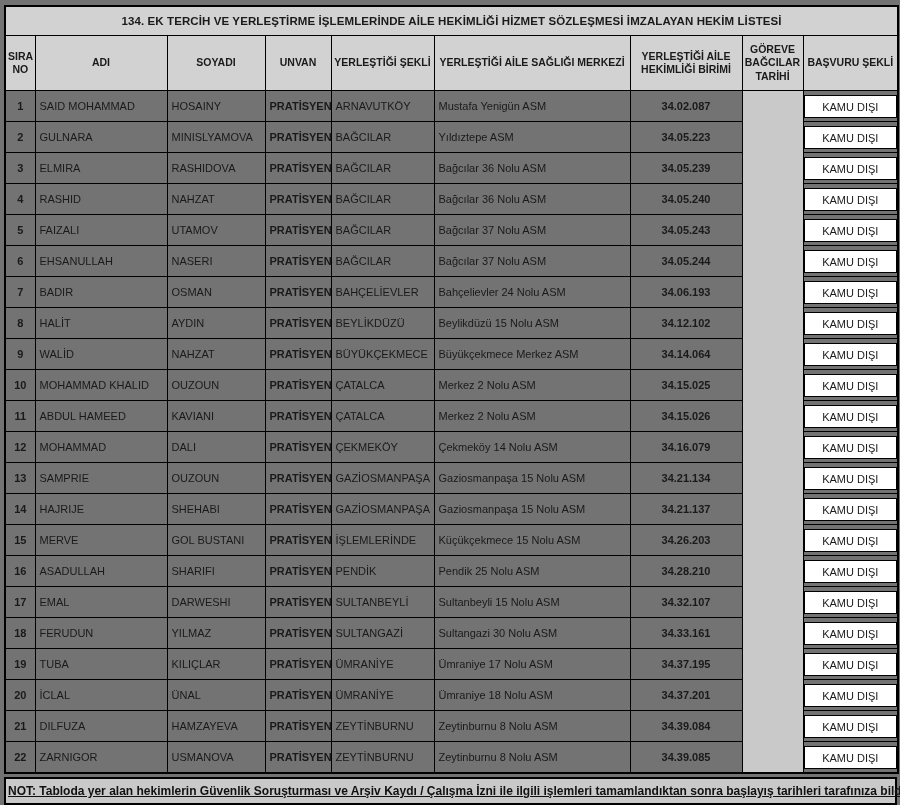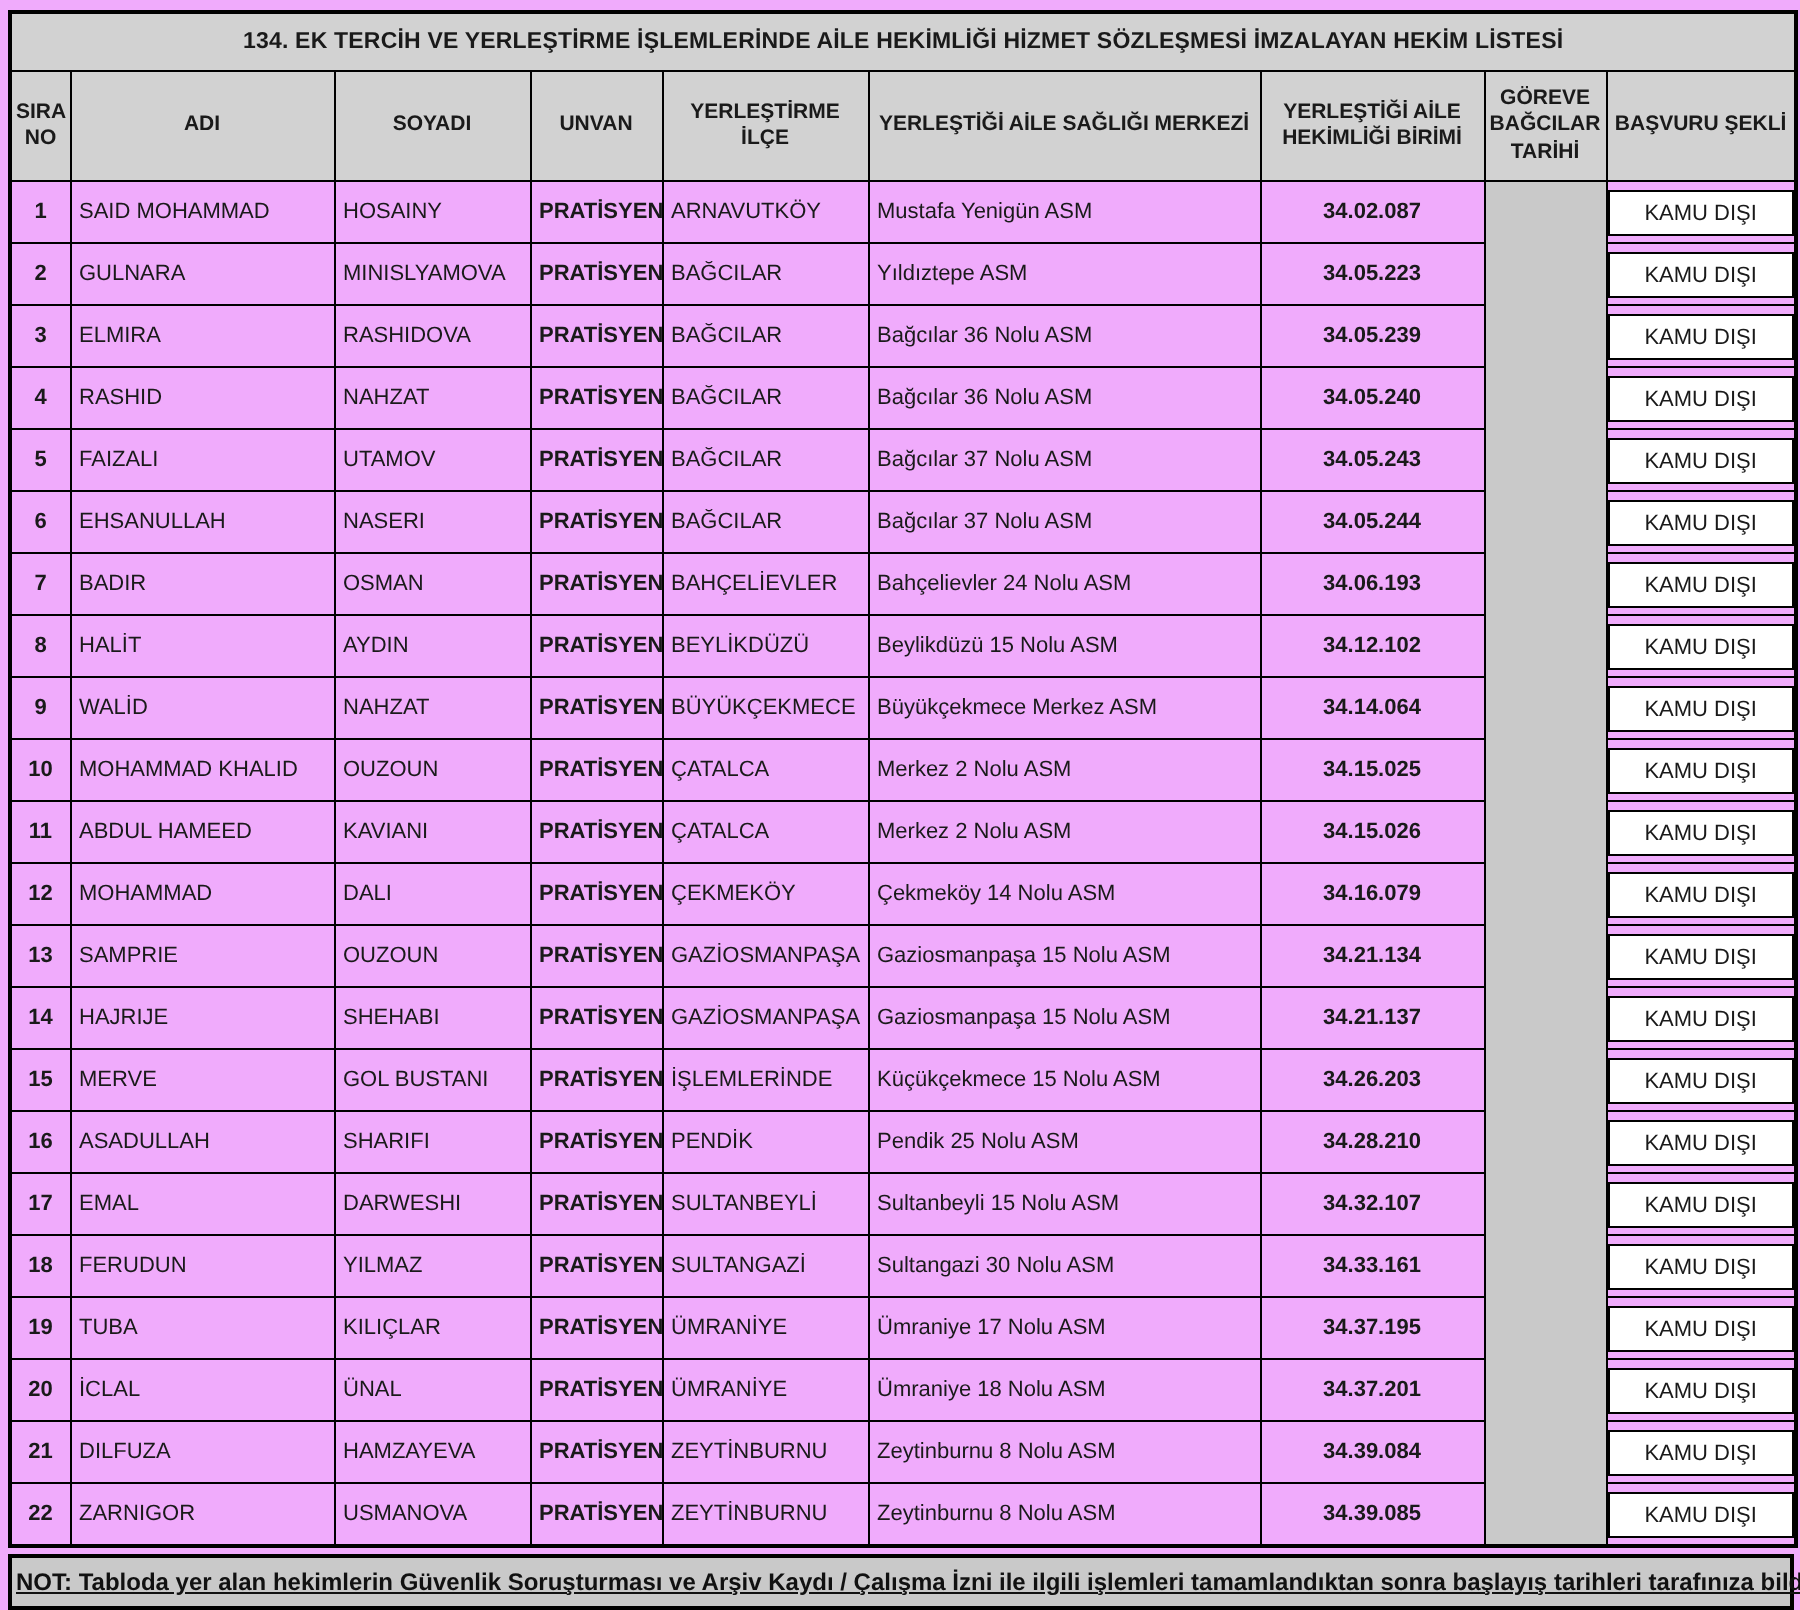--- a/index.html
+++ b/index.html
@@ -5,21 +5,21 @@
   html, body {
     margin: 0; padding: 0;
     background: #ffffff;
     font-family: "Liberation Sans", sans-serif;
     -webkit-font-smoothing: antialiased;
   }
   .page {
     position: relative;
     width: 900px;
     height: 805px;
-    background: #f0abfc;
+    background: #737373;
     overflow: hidden;
   }
   .doc {
     position: absolute;
     left: 4px;
     top: 5px;
     width: 893px;
   }
   table.hekim-table {
     width: 893px;
@@ -116,21 +116,21 @@
       </colgroup>
       <thead>
         <tr>
           <th class="title-cell" colspan="9">134.  EK TERCİH VE YERLEŞTİRME İŞLEMLERİNDE AİLE HEKİMLİĞİ HİZMET SÖZLEŞMESİ İMZALAYAN HEKİM LİSTESİ</th>
         </tr>
         <tr>
           <th class="col-head">SIRA NO</th>
           <th class="col-head">ADI</th>
           <th class="col-head">SOYADI</th>
           <th class="col-head">UNVAN</th>
-          <th class="col-head">YERLEŞTİRME İLÇE</th>
+          <th class="col-head">YERLEŞTİĞİ ŞEKLİ</th>
           <th class="col-head">YERLEŞTİĞİ AİLE SAĞLIĞI MERKEZİ</th>
           <th class="col-head">YERLEŞTİĞİ AİLE HEKİMLİĞİ BİRİMİ</th>
           <th class="col-head">GÖREVE BAĞCILAR TARİHİ</th>
           <th class="col-head">BAŞVURU ŞEKLİ</th>
         </tr>
       </thead>
       <tbody>
           <tr>
             <td class="cell-no">1</td>
             <td class="cell-left">SAID MOHAMMAD</td>

